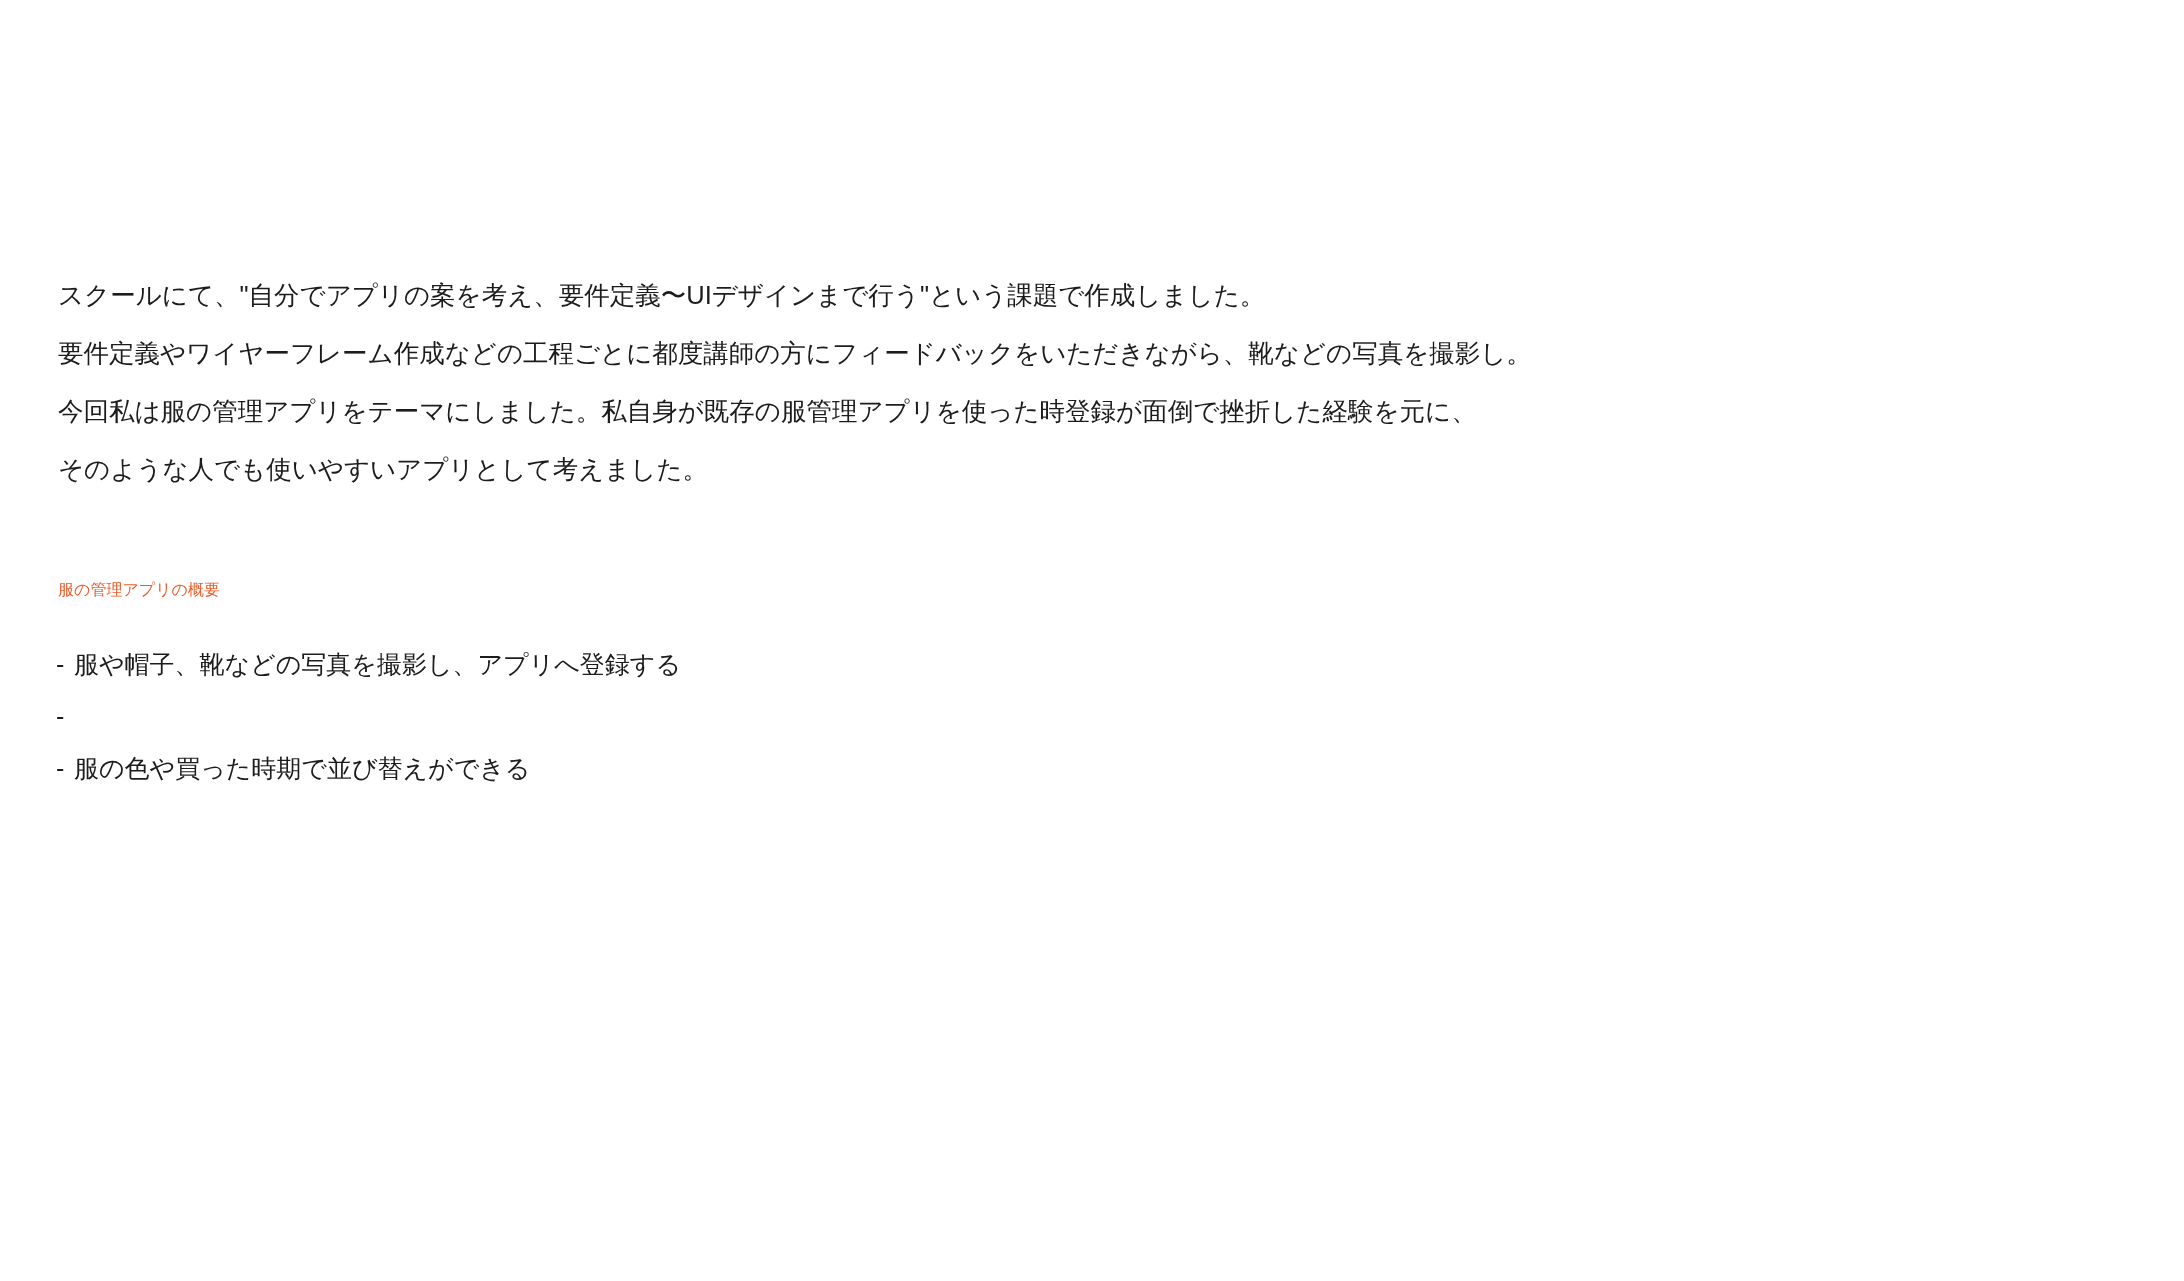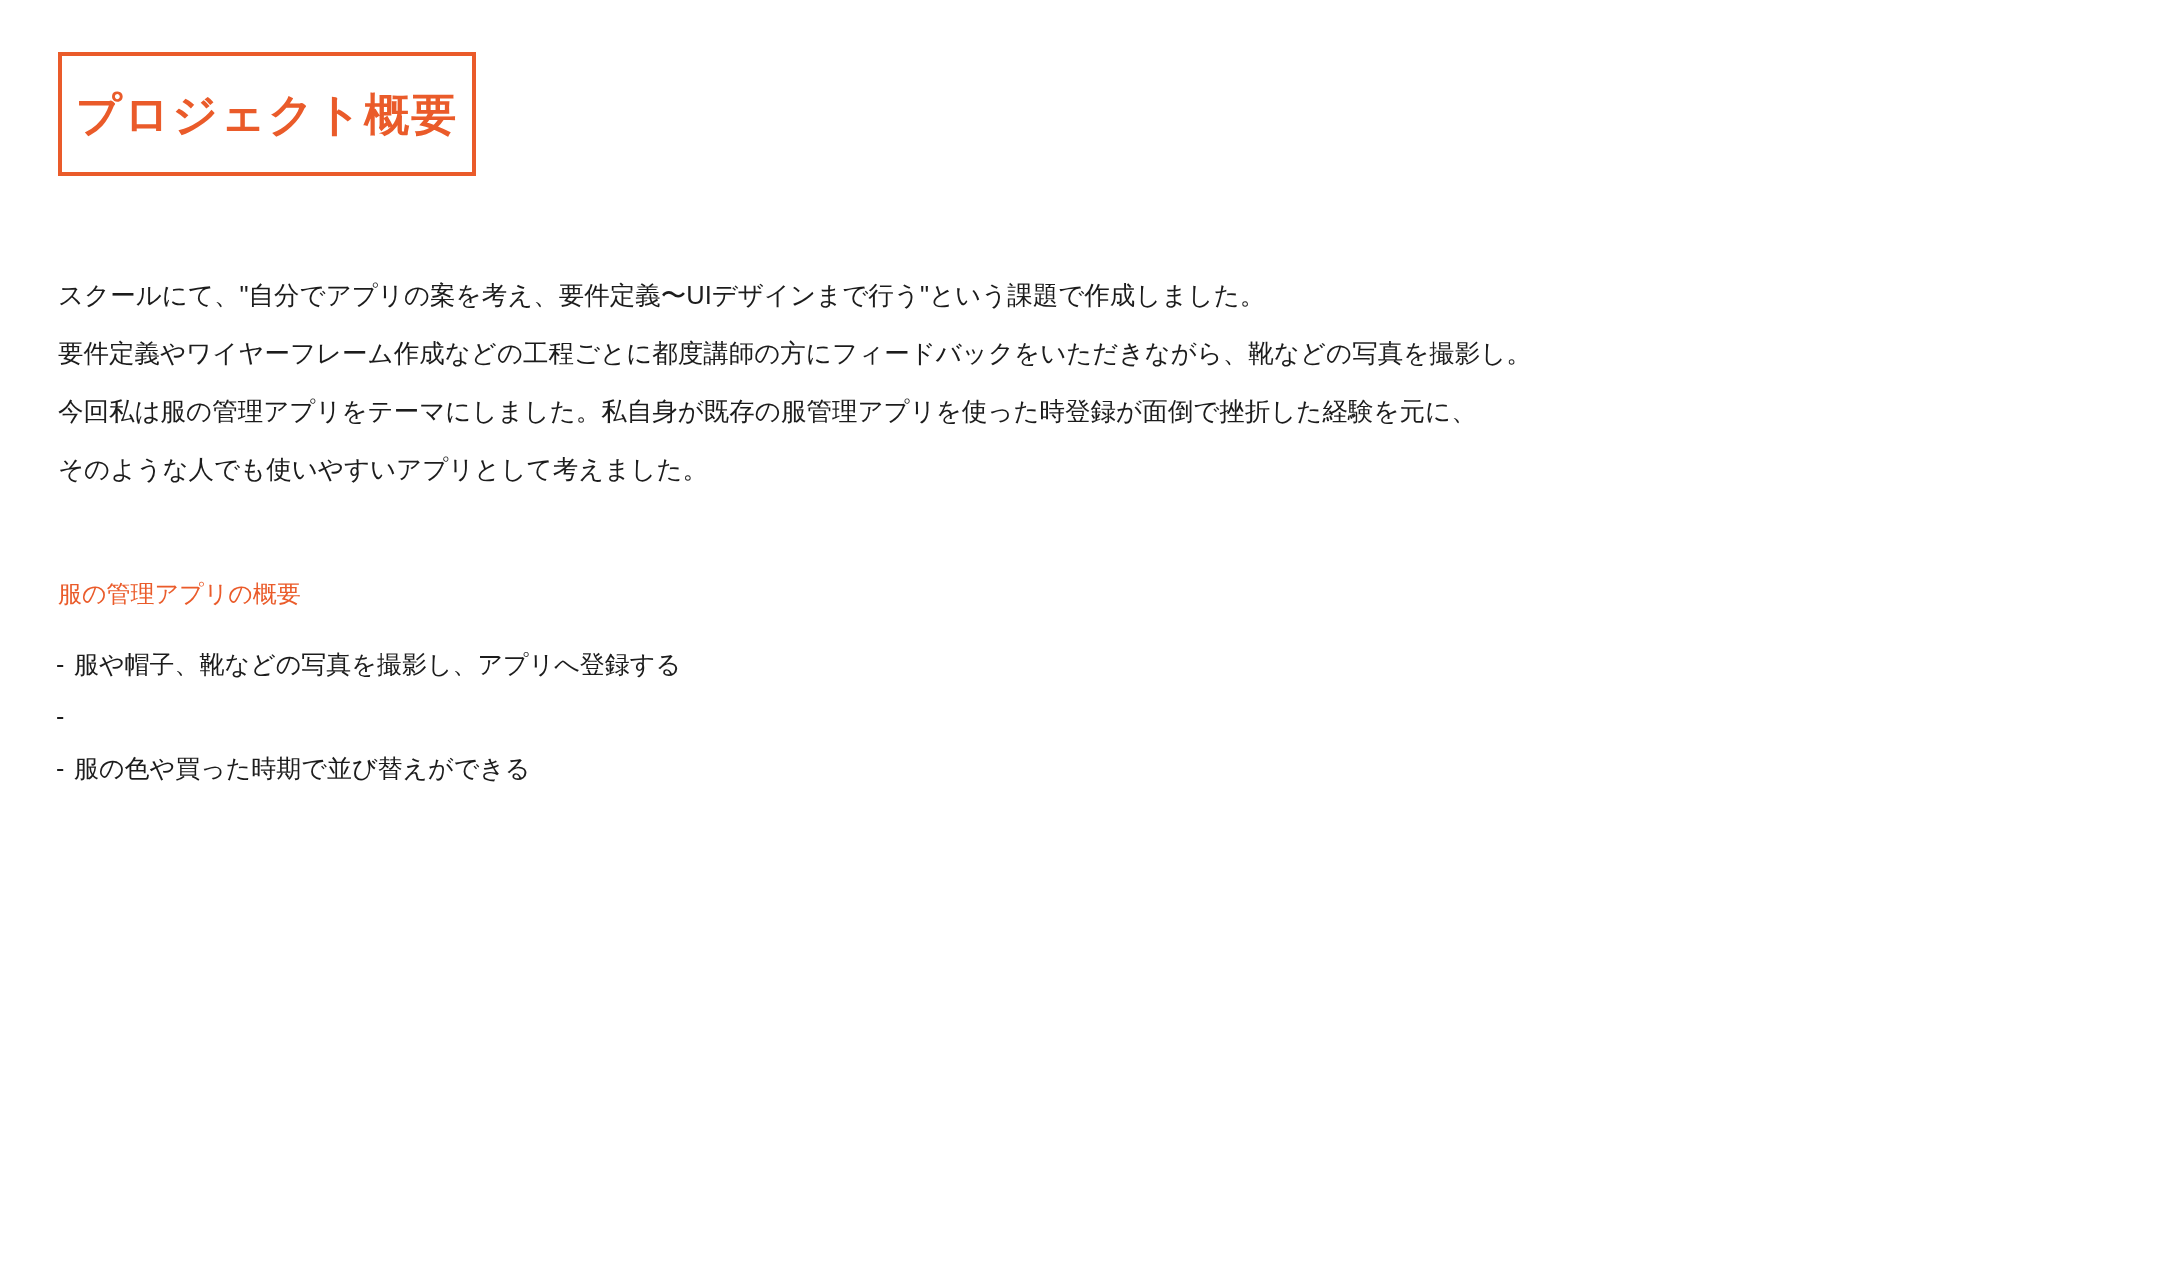--- a/index.html
+++ b/index.html
@@ -50,21 +50,21 @@
     font-size: 25.5px;
     line-height: 58px;
     color: #1c1c1c;
     white-space: nowrap;
     font-weight: 400;
   }
   .section-heading {
     position: absolute;
     left: 58px;
     top: 582px;
-    font-size: 24px;
+    font-size: 16px;
     color: #EA5B2A;
     font-weight: 500;
     white-space: nowrap;
     line-height: 1;
   }
   .bullet-list {
     position: absolute;
     left: 56px;
     top: 638px;
     width: 1400px;
@@ -86,23 +86,20 @@
   .bullet-text {
     display: inline-block;
     text-align: right;
   }
 </style>
 </head>
 <body>
 
 <div class="page">
 
-  <div class="title-box">
-    <span class="title-text">プロジェクト概要</span>
-  </div>
 
   <div class="body-block">
     <div class="body-line">スクールにて、"自分でアプリの案を考え、要件定義〜UIデザインまで行う"という課題で作成しました。</div>
     <div class="body-line">要件定義やワイヤーフレーム作成などの工程ごとに都度講師の方にフィードバックをいただきながら、靴などの写真を撮影し。</div>
     <div class="body-line">今回私は服の管理アプリをテーマにしました。私自身が既存の服管理アプリを使った時登録が面倒で挫折した経験を元に、</div>
     <div class="body-line">そのような人でも使いやすいアプリとして考えました。</div>
   </div>
 
   <div class="section-heading">服の管理アプリの概要</div>
 

